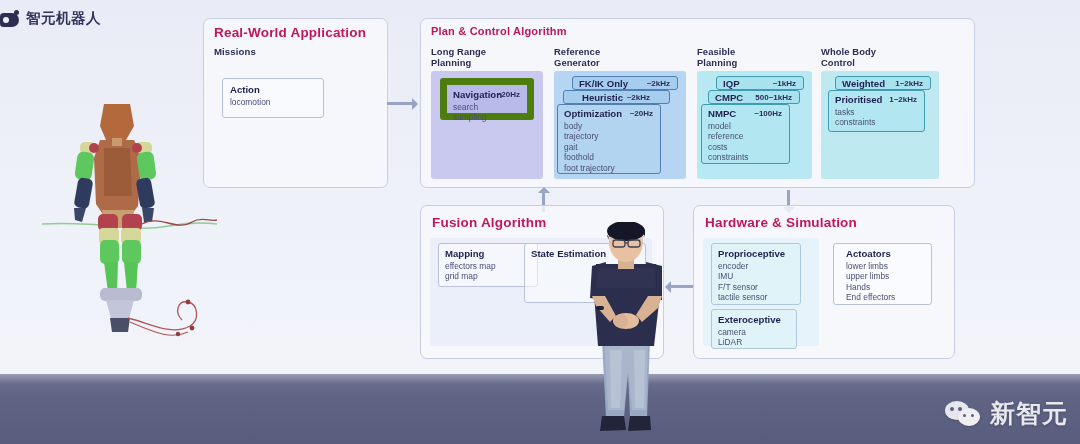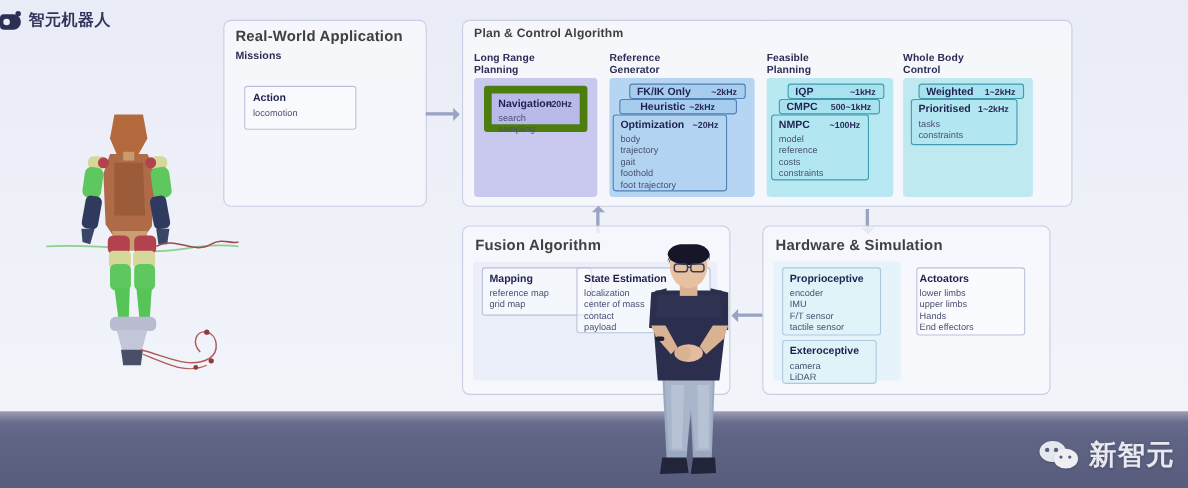--- a/index.html
+++ b/index.html
@@ -49,21 +49,21 @@
   .wm-text{font-size:25px;font-weight:700;color:#f4f5f9;font-family:"DejaVu Sans",sans-serif;
         text-shadow:0 1px 3px rgba(0,0,0,.25);letter-spacing:1px;}
 
   
   #robot{position:absolute;left:42px;top:96px;width:175px;height:255px;}
   #robot svg{display:block;}
 
   
   .panel{position:absolute;border:1px solid #c7cee4;border-radius:7px;
         background:rgba(247,249,253,.80);}
-  .panel-title{position:absolute;font-weight:700;color:#404040;letter-spacing:.2px;}
+  .panel-title{position:absolute;font-weight:700;color:#be185d;letter-spacing:.2px;}
 
   .grp-label{position:absolute;font-size:9.4px;font-weight:700;color:#2b2d55;
         line-height:11.4px;letter-spacing:.1px;}
 
   .colwrap{position:absolute;border-radius:3px;}
   .col-purple{background:#c9c9ef;}
   .col-blue{background:#b6d5f2;}
   .col-cyan{background:#b8e9f2;}
   .col-cyan2{background:#bfe9f0;}
 
@@ -295,36 +295,30 @@
 
 <div class="panel" style="left:420px;top:205px;width:242px;height:152px;"></div>
 <div class="panel-title" style="left:432px;top:215px;font-size:13.5px;">Fusion Algorithm</div>
 <div class="colwrap" style="left:430px;top:238px;width:222px;height:108px;background:rgba(226,231,245,.55);"></div>
 
 <div class="card c-plain" style="left:438px;top:243px;width:100px;height:44px;padding:4px 6px;">
   <div class="hd">
     <span class="nm">Mapping</span>
   </div>
   <ul>
-    <li>reference map</li>
+    <li>effectors map</li>
     <li>grid map</li>
   </ul>
 </div>
 
 <div class="card c-plain" style="left:524px;top:243px;width:122px;height:60px;padding:4px 6px;">
   <div class="hd">
     <span class="nm">State Estimation</span>
     <span class="hz" style="right:1px;top:1px;">Hz</span>
   </div>
-  <ul>
-    <li>localization</li>
-    <li>center of mass</li>
-    <li>contact</li>
-    <li>payload</li>
-  </ul>
 </div>
 
 <div class="panel" style="left:693px;top:205px;width:260px;height:152px;"></div>
 <div class="panel-title" style="left:705px;top:215px;font-size:13.5px;">Hardware &amp; Simulation</div>
 <div class="colwrap" style="left:703px;top:238px;width:116px;height:108px;background:rgba(220,240,248,.60);"></div>
 
 <div class="card c-lite" style="left:711px;top:243px;width:90px;height:62px;padding:4px 6px;">
   <div class="hd">
     <span class="nm">Proprioceptive</span>
   </div>
@@ -339,21 +333,21 @@
 <div class="card c-lite" style="left:711px;top:309px;width:86px;height:40px;padding:4px 6px;">
   <div class="hd">
     <span class="nm">Exteroceptive</span>
   </div>
   <ul>
     <li>camera</li>
     <li>LiDAR</li>
   </ul>
 </div>
 
-<div class="card c-plain" style="left:833px;top:243px;width:99px;height:62px;padding:4px 2px;">
+<div class="card c-plain" style="left:833px;top:243px;width:99px;height:62px;padding:4px 12px;">
   <div class="hd">
     <span class="nm">Actoators</span>
   </div>
   <ul>
     <li>lower limbs</li>
     <li>upper limbs</li>
     <li>Hands</li>
     <li>End effectors</li>
   </ul>
 </div>

